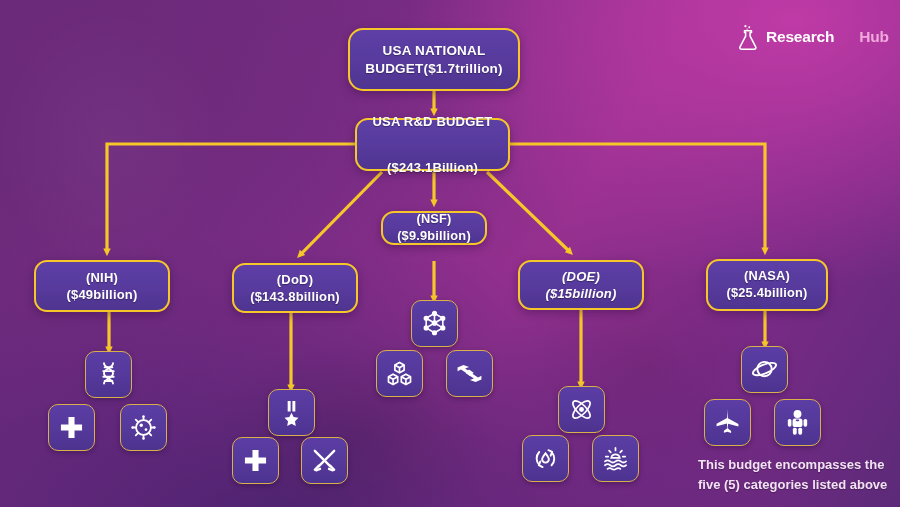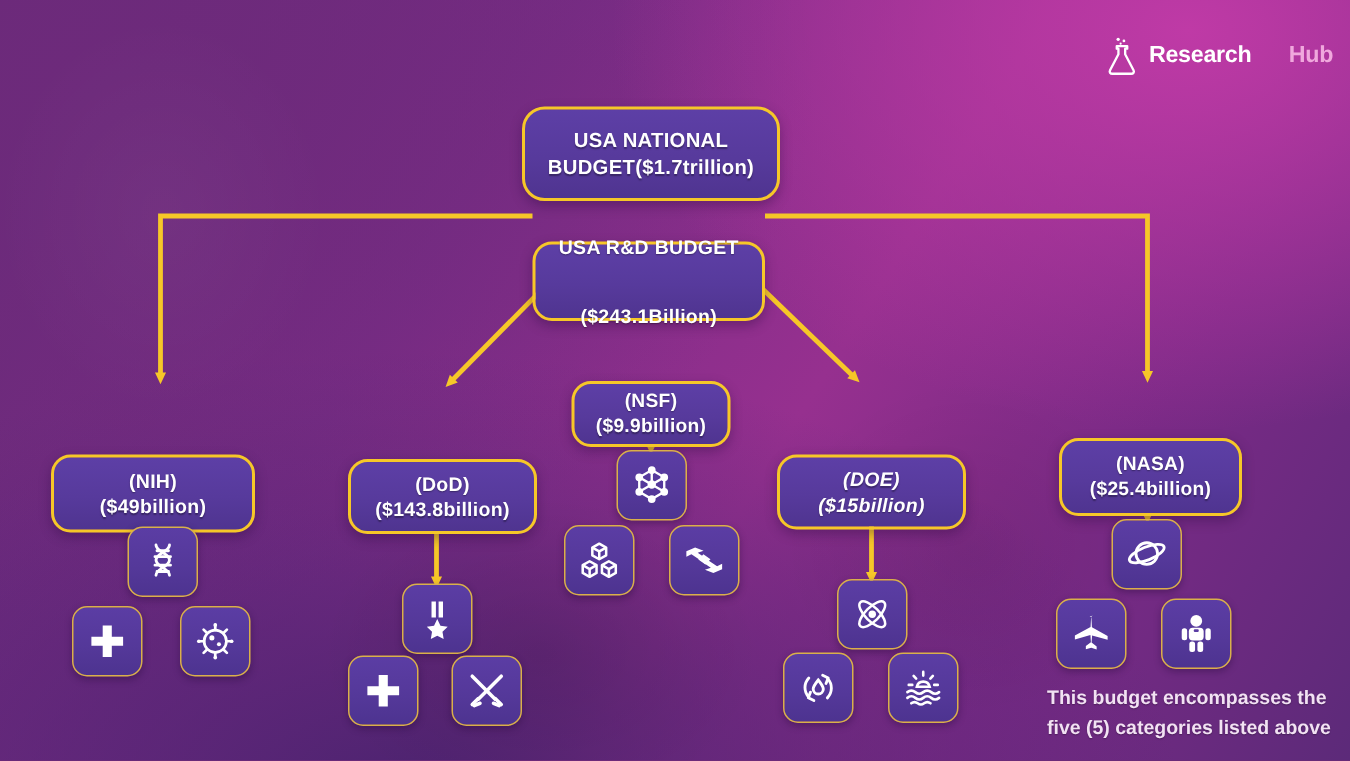--- a/index.html
+++ b/index.html
@@ -28,31 +28,30 @@
 
   .node{
     position:absolute;box-sizing:border-box;
     background:linear-gradient(180deg,#5d3fa6 0%,#573a9c 55%,#4f3490 100%);
     border:2.5px solid #f6c728;border-radius:13px;
     color:#ffffff;text-align:center;
     display:flex;flex-direction:column;align-items:center;justify-content:center;
     font-weight:bold;letter-spacing:.2px;
     box-shadow:0 3px 8px rgba(40,10,60,.35);
     text-shadow:0 1px 1px rgba(0,0,0,.35);
-    margin-top:43px;
   }
   .node .l1,.node .l2{display:block;line-height:1.32;white-space:nowrap;}
 
   #n-root{left:348px;top:28px;width:172px;height:63px;font-size:13.5px;border-radius:15px;}
   #n-rd{left:355px;top:118px;width:155px;height:53px;font-size:13px;gap:28px;}
   #n-nih{left:34px;top:260px;width:136px;height:52px;font-size:13px;}
   #n-dod{left:232px;top:263px;width:126px;height:50px;font-size:13px;}
-  #n-nsf{left:381px;top:211px;width:106px;height:44px;font-size:12.8px;}
+  #n-nsf{left:381px;top:211px;width:106px;height:34px;font-size:12.8px;}
   #n-doe{left:518px;top:260px;width:126px;height:50px;font-size:13px;font-style:italic;}
-  #n-nasa{left:706px;top:249px;width:122px;height:52px;font-size:12.8px;}
+  #n-nasa{left:706px;top:259px;width:122px;height:52px;font-size:12.8px;}
 
   .ibox{
     position:absolute;box-sizing:border-box;
     width:47px;height:47px;border-radius:10px;
     background:linear-gradient(180deg,#5b3da4 0%,#543899 60%,#4d3390 100%);
     border:1.4px solid #d9b04a;
     display:flex;align-items:center;justify-content:center;
     box-shadow:0 2px 5px rgba(35,8,55,.35);
   }
   .ibox svg{width:27px;height:27px;display:block;}

